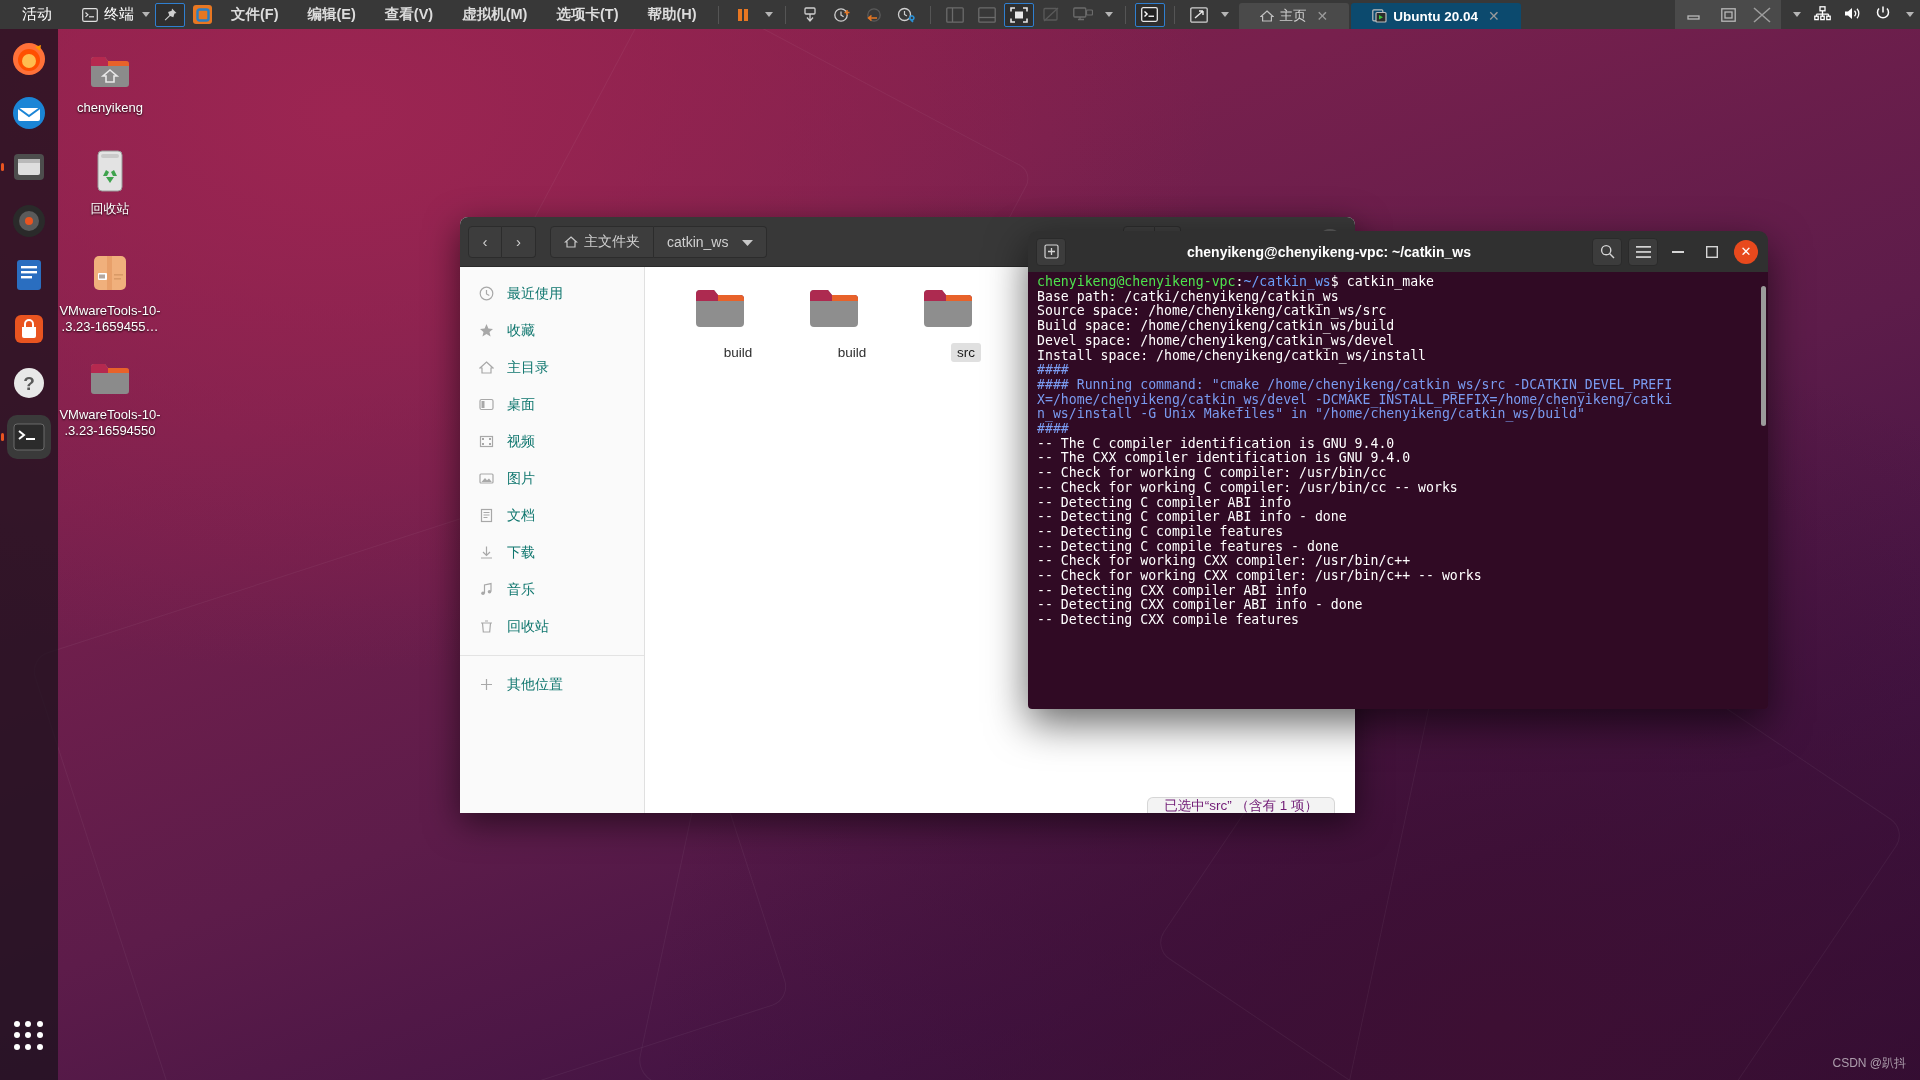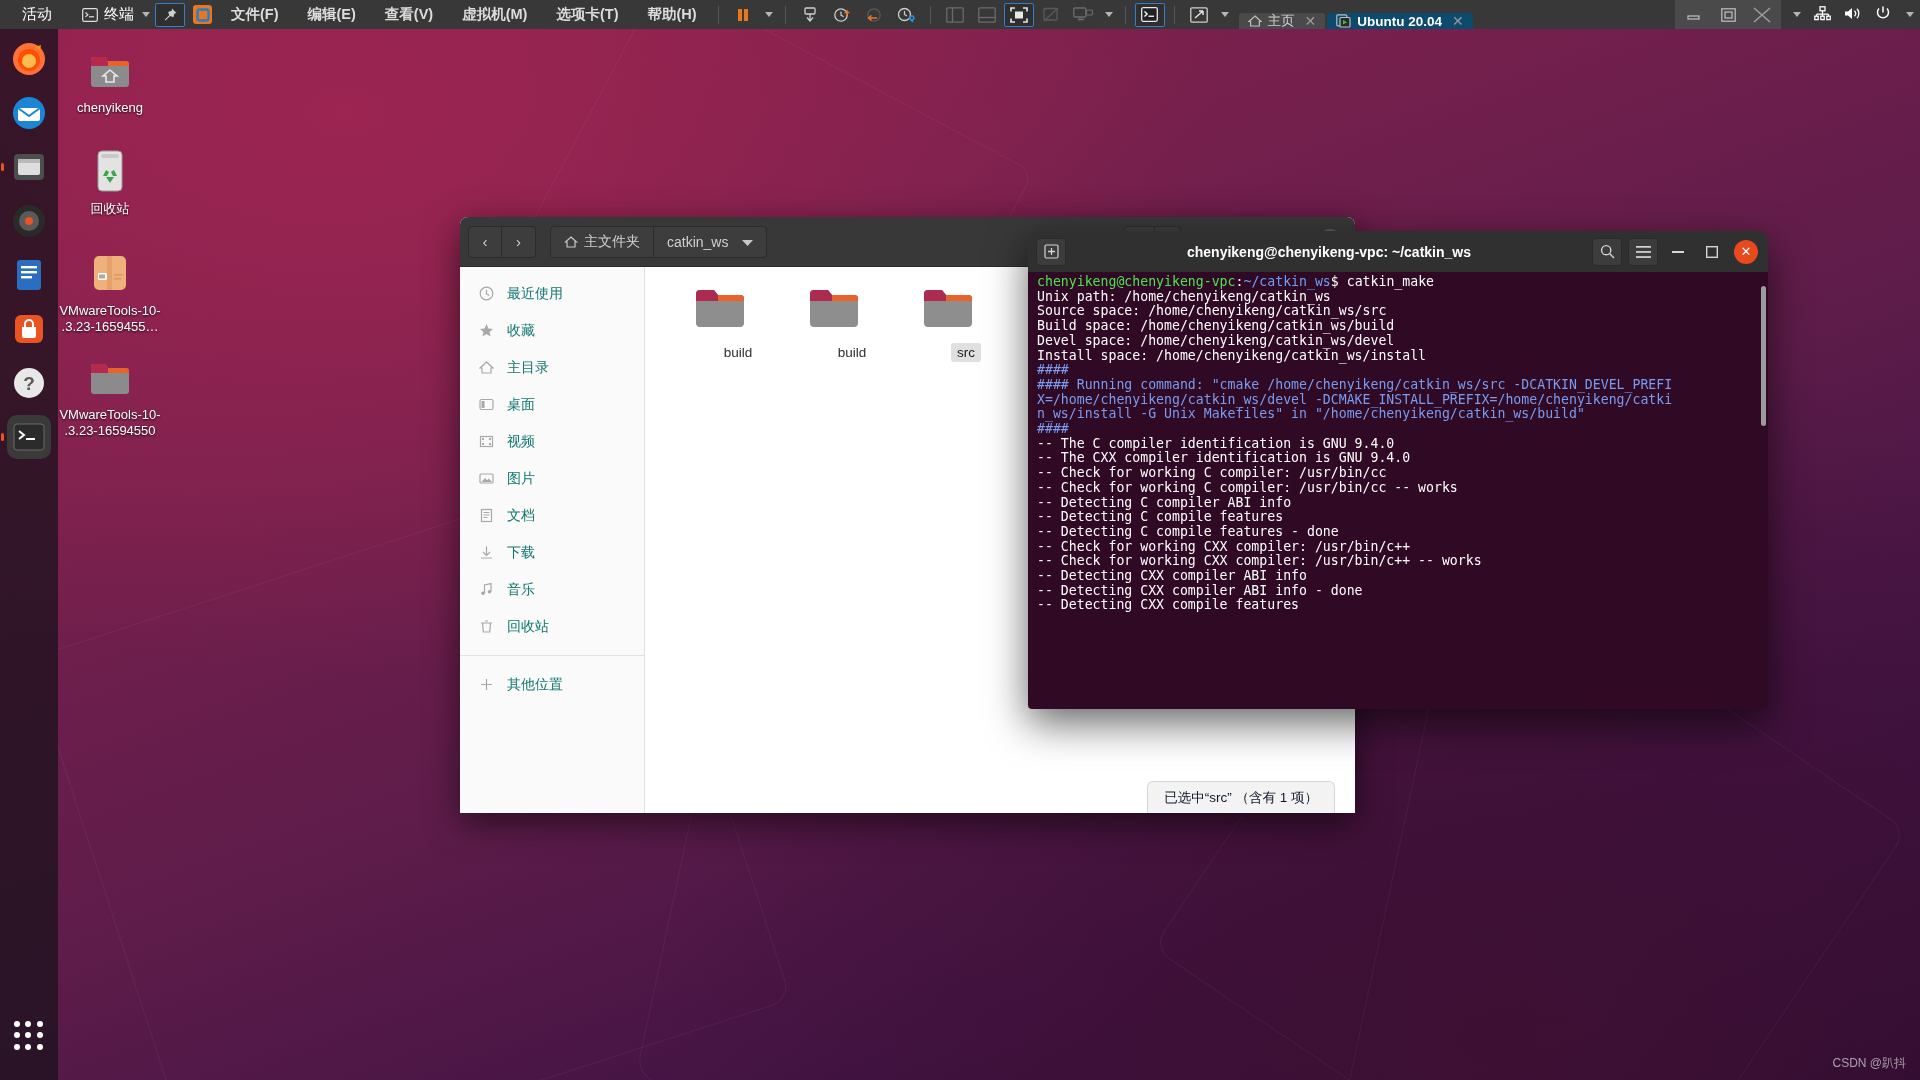--- a/index.html
+++ b/index.html
@@ -23,21 +23,21 @@
   .tb-btn {
     width: 30px; height: 24px; display: flex; align-items: center; justify-content: center;
     margin: 0 1px; border-radius: 2px;
   }
   .tb-btn.active { border: 1px solid #2f7fd0; background: #2f2f2f; }
   .tb-btn svg { display:block; }
   .caret { width: 0; height: 0; border-left: 4px solid transparent; border-right: 4px solid transparent; border-top: 5px solid #b5b5b5; margin-left: 2px;}
 
   .vm-tabs { display:flex; align-items:flex-end; height:29px; margin-left: 6px;}
   .vm-tab {
-    display:flex; align-items:center; gap:6px; height: 16px; padding: 0 9px;
+    display:flex; align-items:center; gap:6px; height: 26px; padding: 0 21px;
     background: #4a4a4a; color:#cfcfcf; font-size:13.5px; border-radius:3px 3px 0 0;
     margin-right: 2px;
   }
   .vm-tab.active { background: #0c4a6e; color:#ffffff; font-weight:bold; }
   .tab-x { color:#9a9a9a; font-size: 14px; margin-left: 4px; }
 
   .vm-right { position:absolute; right: 0; top: 0; display:flex; align-items:center; height:29px; }
   .win-ctrl { width: 34px; height:29px; display:flex; align-items:center; justify-content:center; color:#b9b9b9;}
   .activities {
     position:absolute; left: 8px; top: 0; height:29px; display:flex; align-items:center;
@@ -109,23 +109,23 @@
   .nt-side { width:185px; background:#fafafa; border-right:1px solid #e0e0e0; padding-top:8px; flex-shrink:0;}
   .nt-side-item { height:37px; display:flex; align-items:center; gap:12px; padding-left:18px; color:#0f766e; font-size:14px; }
   .nt-side-sep { height:1px; background:#e3e3e3; margin: 10px 0; }
   .nt-side-ico { width:17px; display:flex; align-items:center; justify-content:center; color:#9a9a9a;}
   .nt-main { flex:1; background:#ffffff; position:relative; padding: 14px 0 0 18px; }
   .nt-files { display:flex; flex-wrap:wrap; gap: 0; }
   .nt-file { width:114px; text-align:center; padding-top:4px; }
   .nt-file .fname { font-size:13.5px; color:#2e2e2e; margin-top:6px; display:inline-block; padding:2px 6px; border-radius:3px;margin-left:36px;}
   .nt-file.selected .fname { background:#e0e0e0; color:#1a1a1a; }
   .nt-status {
-    position:absolute; right: 20px; bottom: 0px; height: 32px; padding: 0 16px;
+    position:absolute; right: 20px; bottom: 0px; height: 16px; padding: 0 16px;
     background:#f3f3f3; border:1px solid #d6d6d6; border-bottom:none; border-radius:6px 6px 0 0;
-    display:flex; align-items:center; color:#0f172a; font-size:13.5px;
+    display:flex; align-items:center; color:#701a75; font-size:13.5px;
   }
 
   
   .terminal {
     position:absolute; left:1028px; top:231px; width:740px; height:478px;
     border-radius:9px 9px 4px 4px; box-shadow: 0 14px 40px rgba(0,0,0,0.6);
     overflow:hidden; display:flex; flex-direction:column;
   }
   .tm-header {
     height: 41px; background:#303030; display:flex; align-items:center; padding: 0 8px; gap:6px; flex-shrink:0;
@@ -542,35 +542,36 @@
           </svg>
       </div>
       <div class="tm-min">
         <div class="tm-close">✕</div>
       </div>
     </div>
     <div class="tm-body">
       <div class="tm-scroll"></div>
       <div class="tm-line"><span class="c-green">chenyikeng@chenyikeng-vpc</span><span class="c-white">:</span><span class="c-blue">~/catkin_ws</span><span class="c-white">$</span><span class="c-white"> catkin_make</span></div>
       <div id="term-lines">
-          <div class="tm-line c-white">Unix path: /home/chenyikeng/catkin_ws</div>
+          <div class="tm-line c-white">Base path: /catki/chenyikeng/catkin_ws</div>
           <div class="tm-line c-white">Source space: /home/chenyikeng/catkin_ws/src</div>
           <div class="tm-line c-white">Build space: /home/chenyikeng/catkin_ws/build</div>
           <div class="tm-line c-white">Devel space: /home/chenyikeng/catkin_ws/devel</div>
           <div class="tm-line c-white">Install space: /home/chenyikeng/catkin_ws/install</div>
           <div class="tm-line c-lblue">####</div>
           <div class="tm-line c-lblue">#### Running command: "cmake /home/chenyikeng/catkin_ws/src -DCATKIN_DEVEL_PREFI</div>
           <div class="tm-line c-lblue">X=/home/chenyikeng/catkin_ws/devel -DCMAKE_INSTALL_PREFIX=/home/chenyikeng/catki</div>
           <div class="tm-line c-lblue">n_ws/install -G Unix Makefiles" in "/home/chenyikeng/catkin_ws/build"</div>
           <div class="tm-line c-lblue">####</div>
           <div class="tm-line c-white">-- The C compiler identification is GNU 9.4.0</div>
           <div class="tm-line c-white">-- The CXX compiler identification is GNU 9.4.0</div>
           <div class="tm-line c-white">-- Check for working C compiler: /usr/bin/cc</div>
           <div class="tm-line c-white">-- Check for working C compiler: /usr/bin/cc -- works</div>
           <div class="tm-line c-white">-- Detecting C compiler ABI info</div>
+          <div class="tm-line c-white">-- Detecting C compiler ABI info - done</div>
           <div class="tm-line c-white">-- Detecting C compile features</div>
           <div class="tm-line c-white">-- Detecting C compile features - done</div>
           <div class="tm-line c-white">-- Check for working CXX compiler: /usr/bin/c++</div>
           <div class="tm-line c-white">-- Check for working CXX compiler: /usr/bin/c++ -- works</div>
           <div class="tm-line c-white">-- Detecting CXX compiler ABI info</div>
           <div class="tm-line c-white">-- Detecting CXX compiler ABI info - done</div>
           <div class="tm-line c-white">-- Detecting CXX compile features</div>
         </div>
     </div>
   </div>

